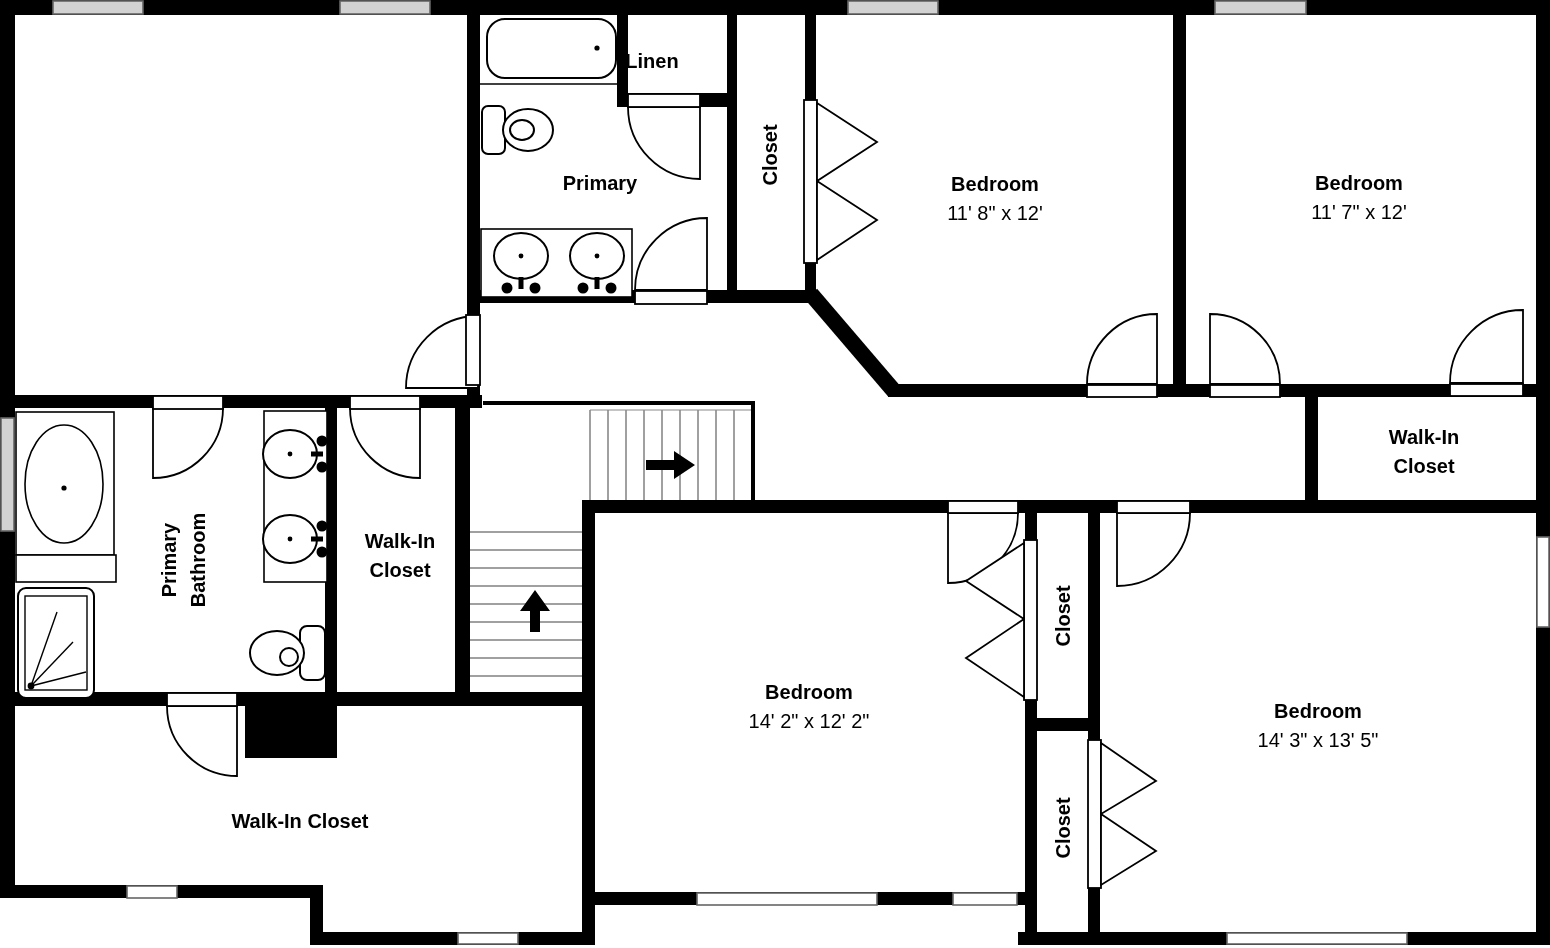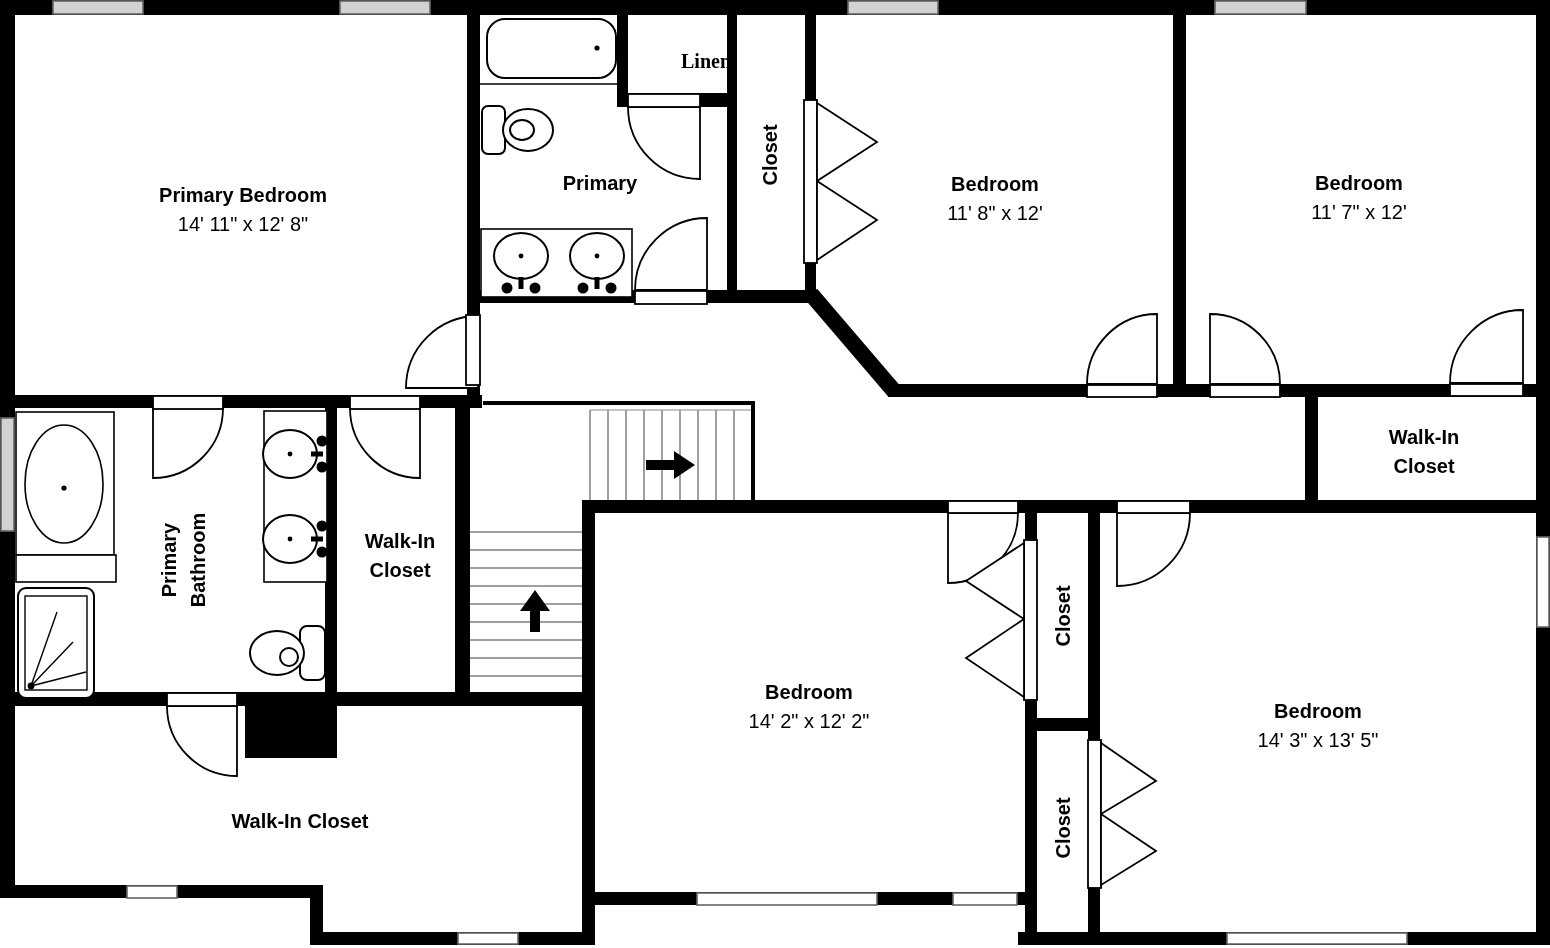--- a/index.html
+++ b/index.html
@@ -204,30 +204,26 @@
       </g>
 
       <g>
         <rect x="300" y="626" width="25" height="54" rx="7"></rect>
         <ellipse cx="277" cy="653" rx="27" ry="22"></ellipse>
         <circle cx="289" cy="657" r="9"></circle>
       </g>
     </g>
   </svg>
 
-  <div class="room-label" style="left:243px;top:210px;">
-    <span class="name">Primary Bedroom</span>
-    <span class="dims">14' 11" x 12' 8"</span>
-  </div>
 
   <div class="room-label" style="left:600px;top:183px;">
     <span class="name">Primary</span>
   </div>
 
-  <div class="room-label" style="left:706px;top:61px;font-family:Liberation Serif, serif;">
+  <div class="room-label" style="left:652px;top:61px;">
     <span class="name">Linen</span>
   </div>
 
   <div class="room-label vertical" style="left:770px;top:155px;">
     <span class="name">Closet</span>
   </div>
 
   <div class="room-label" style="left:995px;top:199px;">
     <span class="name">Bedroom</span>
     <span class="dims">11' 8" x 12'</span>

